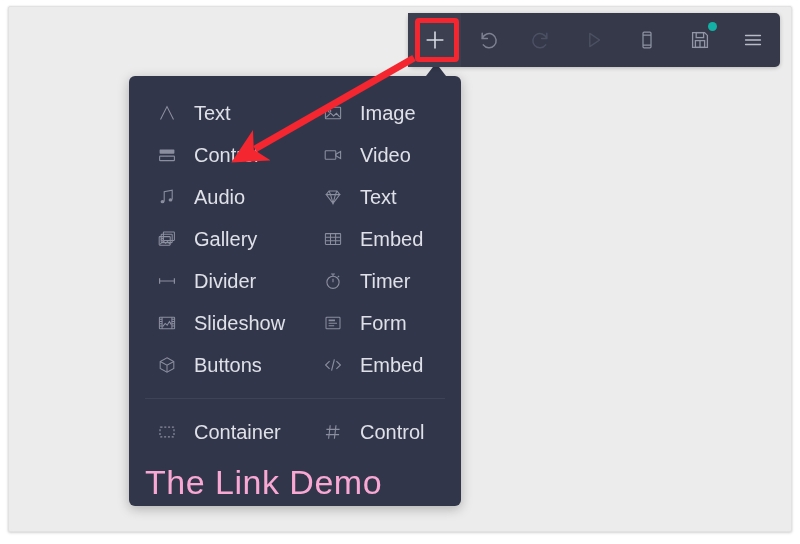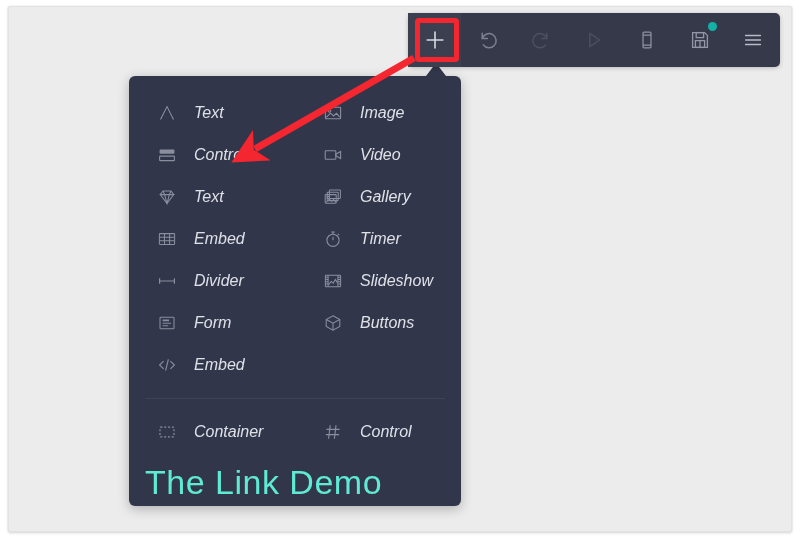--- a/index.html
+++ b/index.html
@@ -116,21 +116,21 @@
   }
 
   
   .watermark {
     position: absolute;
     left: 16px;
     bottom: 4px;
     width: 300px;
     font-size: 34px;
     letter-spacing: 0.5px;
-    color: #5eead4;
+    color: #f9a8d4;
     white-space: nowrap;
     pointer-events: none;
     user-select: none;
   }
 
   .menu-grid {
     position: relative;
     z-index: 2;
     padding: 16px 0 0 0;
     display: grid;
@@ -152,24 +152,23 @@
     flex: 0 0 22px;
     display: flex;
     align-items: center;
     justify-content: center;
     color: #8a8e9e;
     margin-right: 16px;
   }
   .menu-item .mi-icon svg { display: block; }
   .menu-item .mi-label {
     color: #dfe1e8;
-    font-size: 16px;
+    font-size: 20px;
     line-height: 1;
     white-space: nowrap;
-    font-style: italic;
   }
 
   .menu-divider {
     position: relative;
     z-index: 2;
     height: 1px;
     background: #3f4357;
     margin: 12px 16px 0 16px;
   }
   .menu-grid.secondary {
@@ -237,20 +236,30 @@
         <span class="mi-icon">
           <svg width="20" height="20" viewBox="0 0 20 20" fill="none" stroke="currentColor" stroke-width="1.1">
             <rect x="2.2" y="5.8" width="10.6" height="8.4" rx="0.8"></rect>
             <path d="M12.8 9.2 L17.6 6.4 V13.6 L12.8 10.8 Z"></path>
           </svg>
         </span>
         <span class="mi-label">Video</span>
       </div>
 
 
+      <div class="menu-item">
+        <span class="mi-icon">
+          <svg width="20" height="20" viewBox="0 0 20 20" fill="none" stroke="currentColor" stroke-width="1.1">
+            <path d="M7.2 14.4 V4.8 L15.2 3.2 V12.6"></path>
+            <ellipse cx="5.5" cy="14.7" rx="1.9" ry="1.6" fill="currentColor" stroke="none"></ellipse>
+            <ellipse cx="13.5" cy="12.9" rx="1.9" ry="1.6" fill="currentColor" stroke="none"></ellipse>
+          </svg>
+        </span>
+        <span class="mi-label">Audio</span>
+      </div>
 
       <div class="menu-item">
         <span class="mi-icon">
           <svg width="20" height="20" viewBox="0 0 20 20" fill="none" stroke="currentColor" stroke-width="1.05">
             <path d="M3.2 7.6 H16.8 L10 16.4 Z"></path>
             <path d="M3.2 7.6 L6.0 4.0 H14.0 L16.8 7.6"></path>
             <path d="M6.0 4.0 L7.6 7.6 L10 16.4 L12.4 7.6 L14.0 4.0"></path>
           </svg>
         </span>
         <span class="mi-label">Text</span>
@@ -274,39 +283,39 @@
           <svg width="20" height="20" viewBox="0 0 20 20" fill="none" stroke="currentColor" stroke-width="1.05">
             <rect x="2.4" y="4.6" width="15.2" height="10.8" rx="0.6"></rect>
             <path d="M2.4 8.2 H17.6 M2.4 11.8 H17.6 M7.5 4.6 V15.4 M12.6 4.6 V15.4"></path>
           </svg>
         </span>
         <span class="mi-label">Embed</span>
       </div>
 
       <div class="menu-item">
         <span class="mi-icon">
+          <svg width="20" height="20" viewBox="0 0 20 20" fill="none" stroke="currentColor" stroke-width="1.2">
+            <path d="M2.6 10 H17.4"></path>
+            <path d="M2.6 7.2 V12.8 M17.4 7.2 V12.8"></path>
+          </svg>
+        </span>
+        <span class="mi-label">Divider</span>
+      </div>
+
+      <div class="menu-item">
+        <span class="mi-icon">
           <svg width="20" height="20" viewBox="0 0 20 20" fill="none" stroke="currentColor" stroke-width="1.1">
             <circle cx="10" cy="11.3" r="6.1"></circle>
             <path d="M10 11.3 V7.8"></path>
             <path d="M8.1 3.0 H11.9"></path>
             <path d="M10 3.0 V5.2"></path>
             <path d="M14.8 6.2 L16.1 4.9"></path>
           </svg>
         </span>
         <span class="mi-label">Timer</span>
-      </div>
-
-      <div class="menu-item">
-        <span class="mi-icon">
-          <svg width="20" height="20" viewBox="0 0 20 20" fill="none" stroke="currentColor" stroke-width="1.2">
-            <path d="M2.6 10 H17.4"></path>
-            <path d="M2.6 7.2 V12.8 M17.4 7.2 V12.8"></path>
-          </svg>
-        </span>
-        <span class="mi-label">Divider</span>
       </div>
 
       <div class="menu-item">
         <span class="mi-icon">
           <svg width="20" height="20" viewBox="0 0 20 20" fill="none" stroke="currentColor" stroke-width="1.05">
             <rect x="2.4" y="4.2" width="15.2" height="11.6" rx="0.6"></rect>
             <path d="M5.1 4.2 V15.8 M14.9 4.2 V15.8"></path>
             <path d="M2.4 6.3 H5.1 M2.4 8.5 H5.1 M2.4 10.7 H5.1 M2.4 12.9 H5.1"></path>
             <path d="M14.9 6.3 H17.6 M14.9 8.5 H17.6 M14.9 10.7 H17.6 M14.9 12.9 H17.6"></path>
             <path d="M5.6 13.6 L8.2 10.4 L10.2 12.2 L12.4 8.6 L14.4 11.6"></path>

